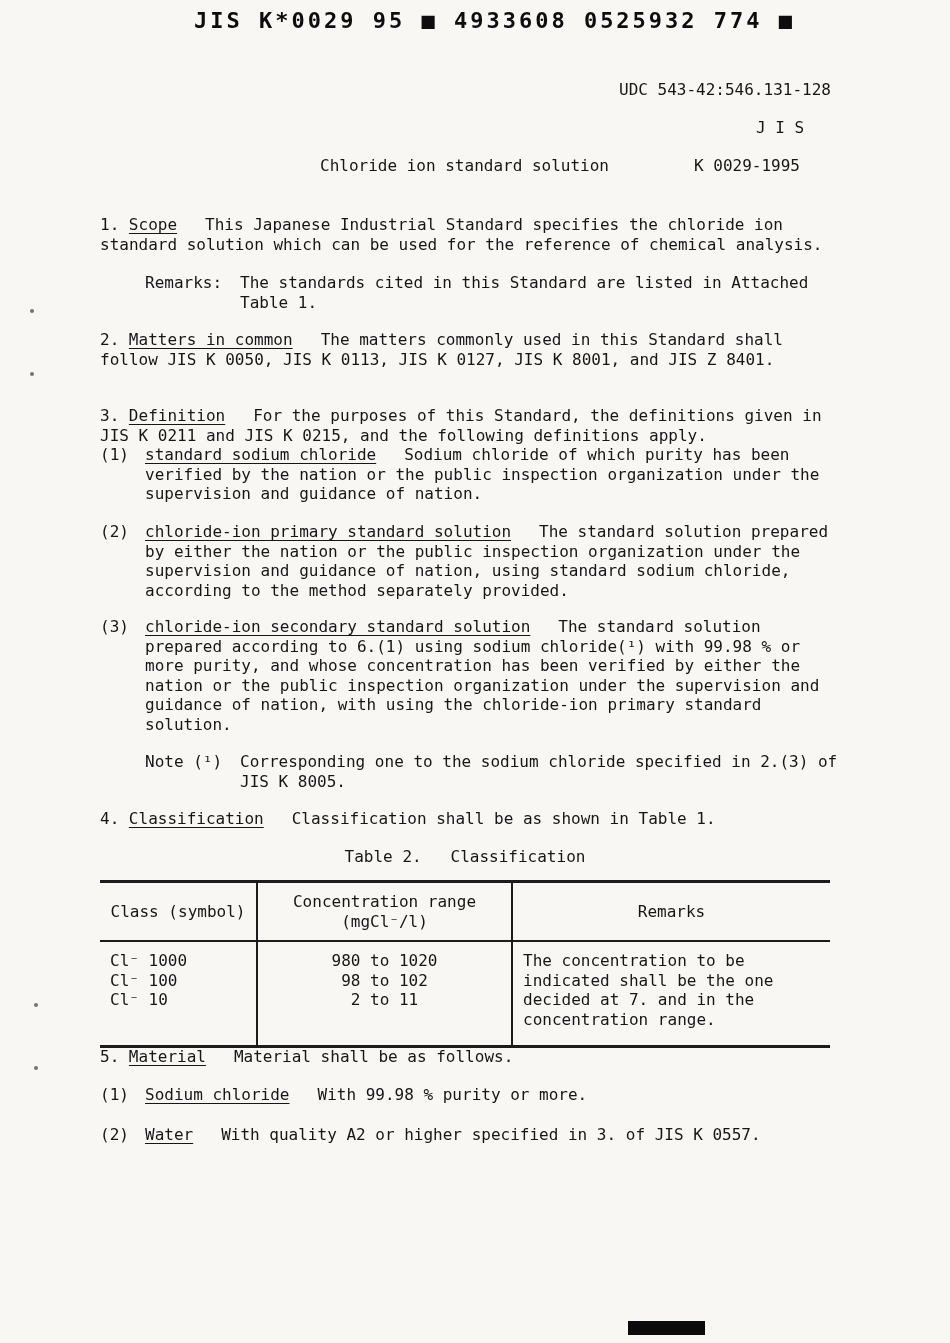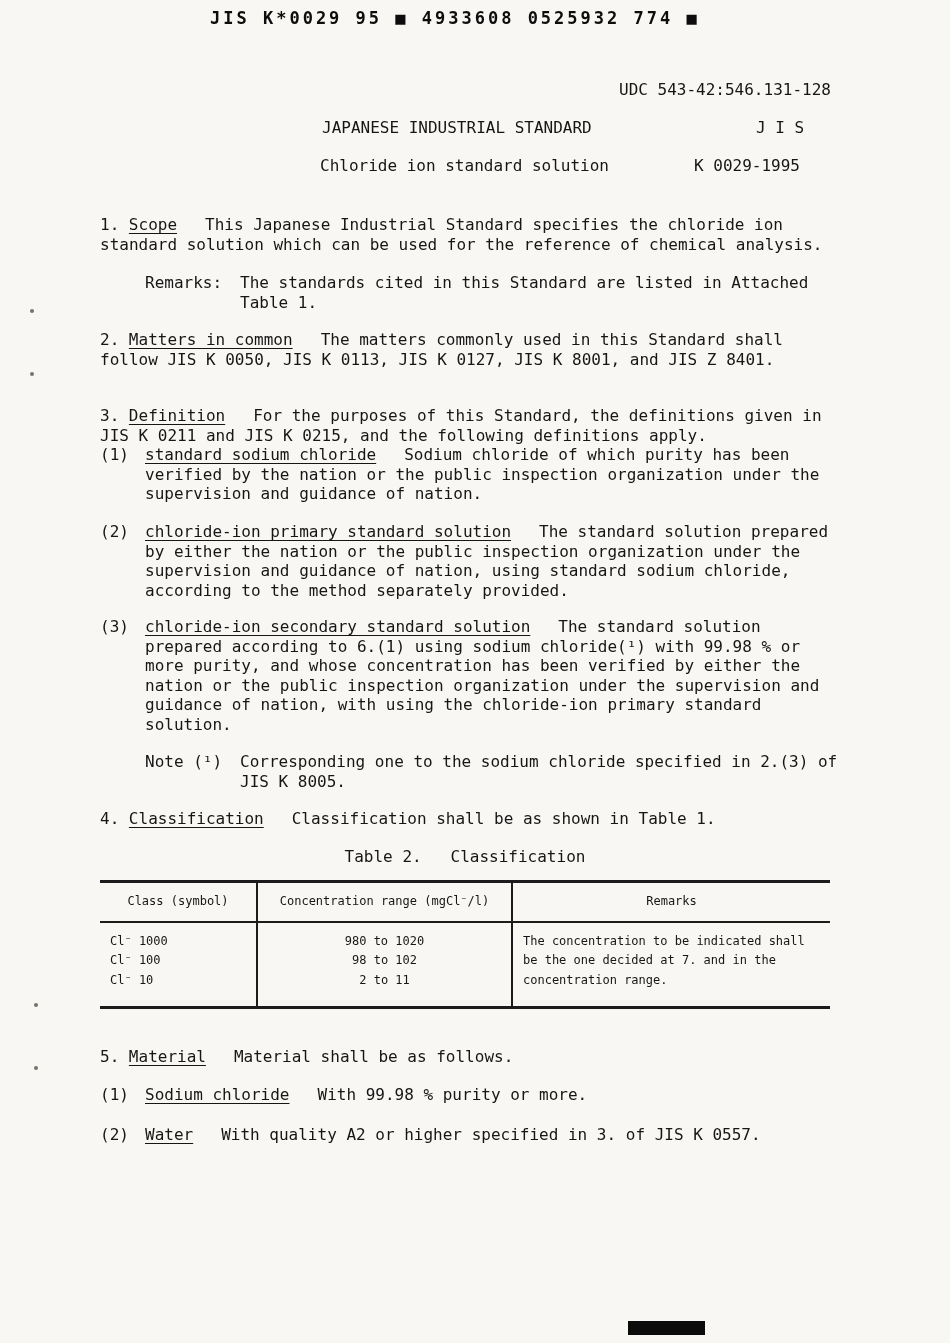--- a/index.html
+++ b/index.html
@@ -7,22 +7,22 @@
     width: 950px; height: 1343px;
     background: #f8f7f3;
     font-family: "DejaVu Sans Mono", "Liberation Mono", monospace;
     color: #161616;
     overflow: hidden;
   }
   .page { position: relative; width: 950px; height: 1343px; }
   .abs { position: absolute; font-size: 16px; line-height: 19.5px; white-space: nowrap; }
 
   .scan-code {
-    position: absolute; top: 8px; left: 210px;
-    font-size: 17px; font-weight: bold; letter-spacing: 3px;
+    position: absolute; top: 8px; left: 194px;
+    font-size: 22px; font-weight: bold; letter-spacing: 3px;
     color: #0d0d0d; white-space: nowrap;
   }
 
   .para {
     position: absolute; left: 100px; width: 740px;
     font-size: 16px; line-height: 19.5px; margin: 0;
   }
   .item {
     position: absolute; left: 145px; width: 695px;
     font-size: 16px; line-height: 19.5px; margin: 0;
@@ -45,21 +45,21 @@
 
   .caption {
     position: absolute; left: 100px; top: 847px; width: 730px;
     text-align: center; font-size: 16px; white-space: pre;
   }
 
   table.cls {
     position: absolute; left: 100px; top: 880px; width: 730px;
     border-collapse: collapse; table-layout: fixed;
     border-top: 3px solid #1c1c1c; border-bottom: 3px solid #1c1c1c;
-    font-size: 12px; line-height: 19.5px;
+    font-size: 16px; line-height: 19.5px;
   }
   table.cls th { border-bottom: 2px solid #1c1c1c; font-weight: normal; padding: 9px 4px; text-align: center; }
   table.cls th + th, table.cls td + td { border-left: 2px solid #1c1c1c; }
   table.cls td { vertical-align: top; padding: 9px 10px 16px 10px; }
   td.c1 { text-align: left; }
   td.c2 { text-align: center; }
   td.c3 { text-align: left; }
 
   .redaction {
     position: absolute; left: 628px; top: 1321px;
@@ -71,21 +71,20 @@
   }
 </style>
 </head>
 <body>
 
 <div class="page">
 
   <div class="scan-code">JIS K*0029 95 ■ 4933608 0525932 774 ■</div>
 
   <div class="abs" style="top:80px;left:619px">UDC 543-42:546.131-128</div>
-  <div class="abs" style="top:118px;left:322px">JAPANESE INDUSTRIAL STANDARD</div>
   <div class="abs" style="top:118px;left:756px">J I S</div>
   <div class="abs" style="top:156px;left:320px">Chloride ion standard solution</div>
   <div class="abs" style="top:156px;left:694px">K 0029-1995</div>
 
   <p class="para" style="top:215px"><span class="num">1.</span><span class="hd">Scope</span><span>This Japanese Industrial Standard specifies the chloride ion standard solution which can be used for the reference of chemical analysis.</span></p>
 
   <p class="hang95" style="top:273px"><span class="label95">Remarks:</span><span>The standards cited in this Standard are listed in Attached Table 1.</span></p>
 
   <p class="para" style="top:330px"><span class="num">2.</span><span class="hd">Matters in common</span><span>The matters commonly used in this Standard shall follow JIS K 0050, JIS K 0113, JIS K 0127, JIS K 8001, and JIS Z 8401.</span></p>
 

